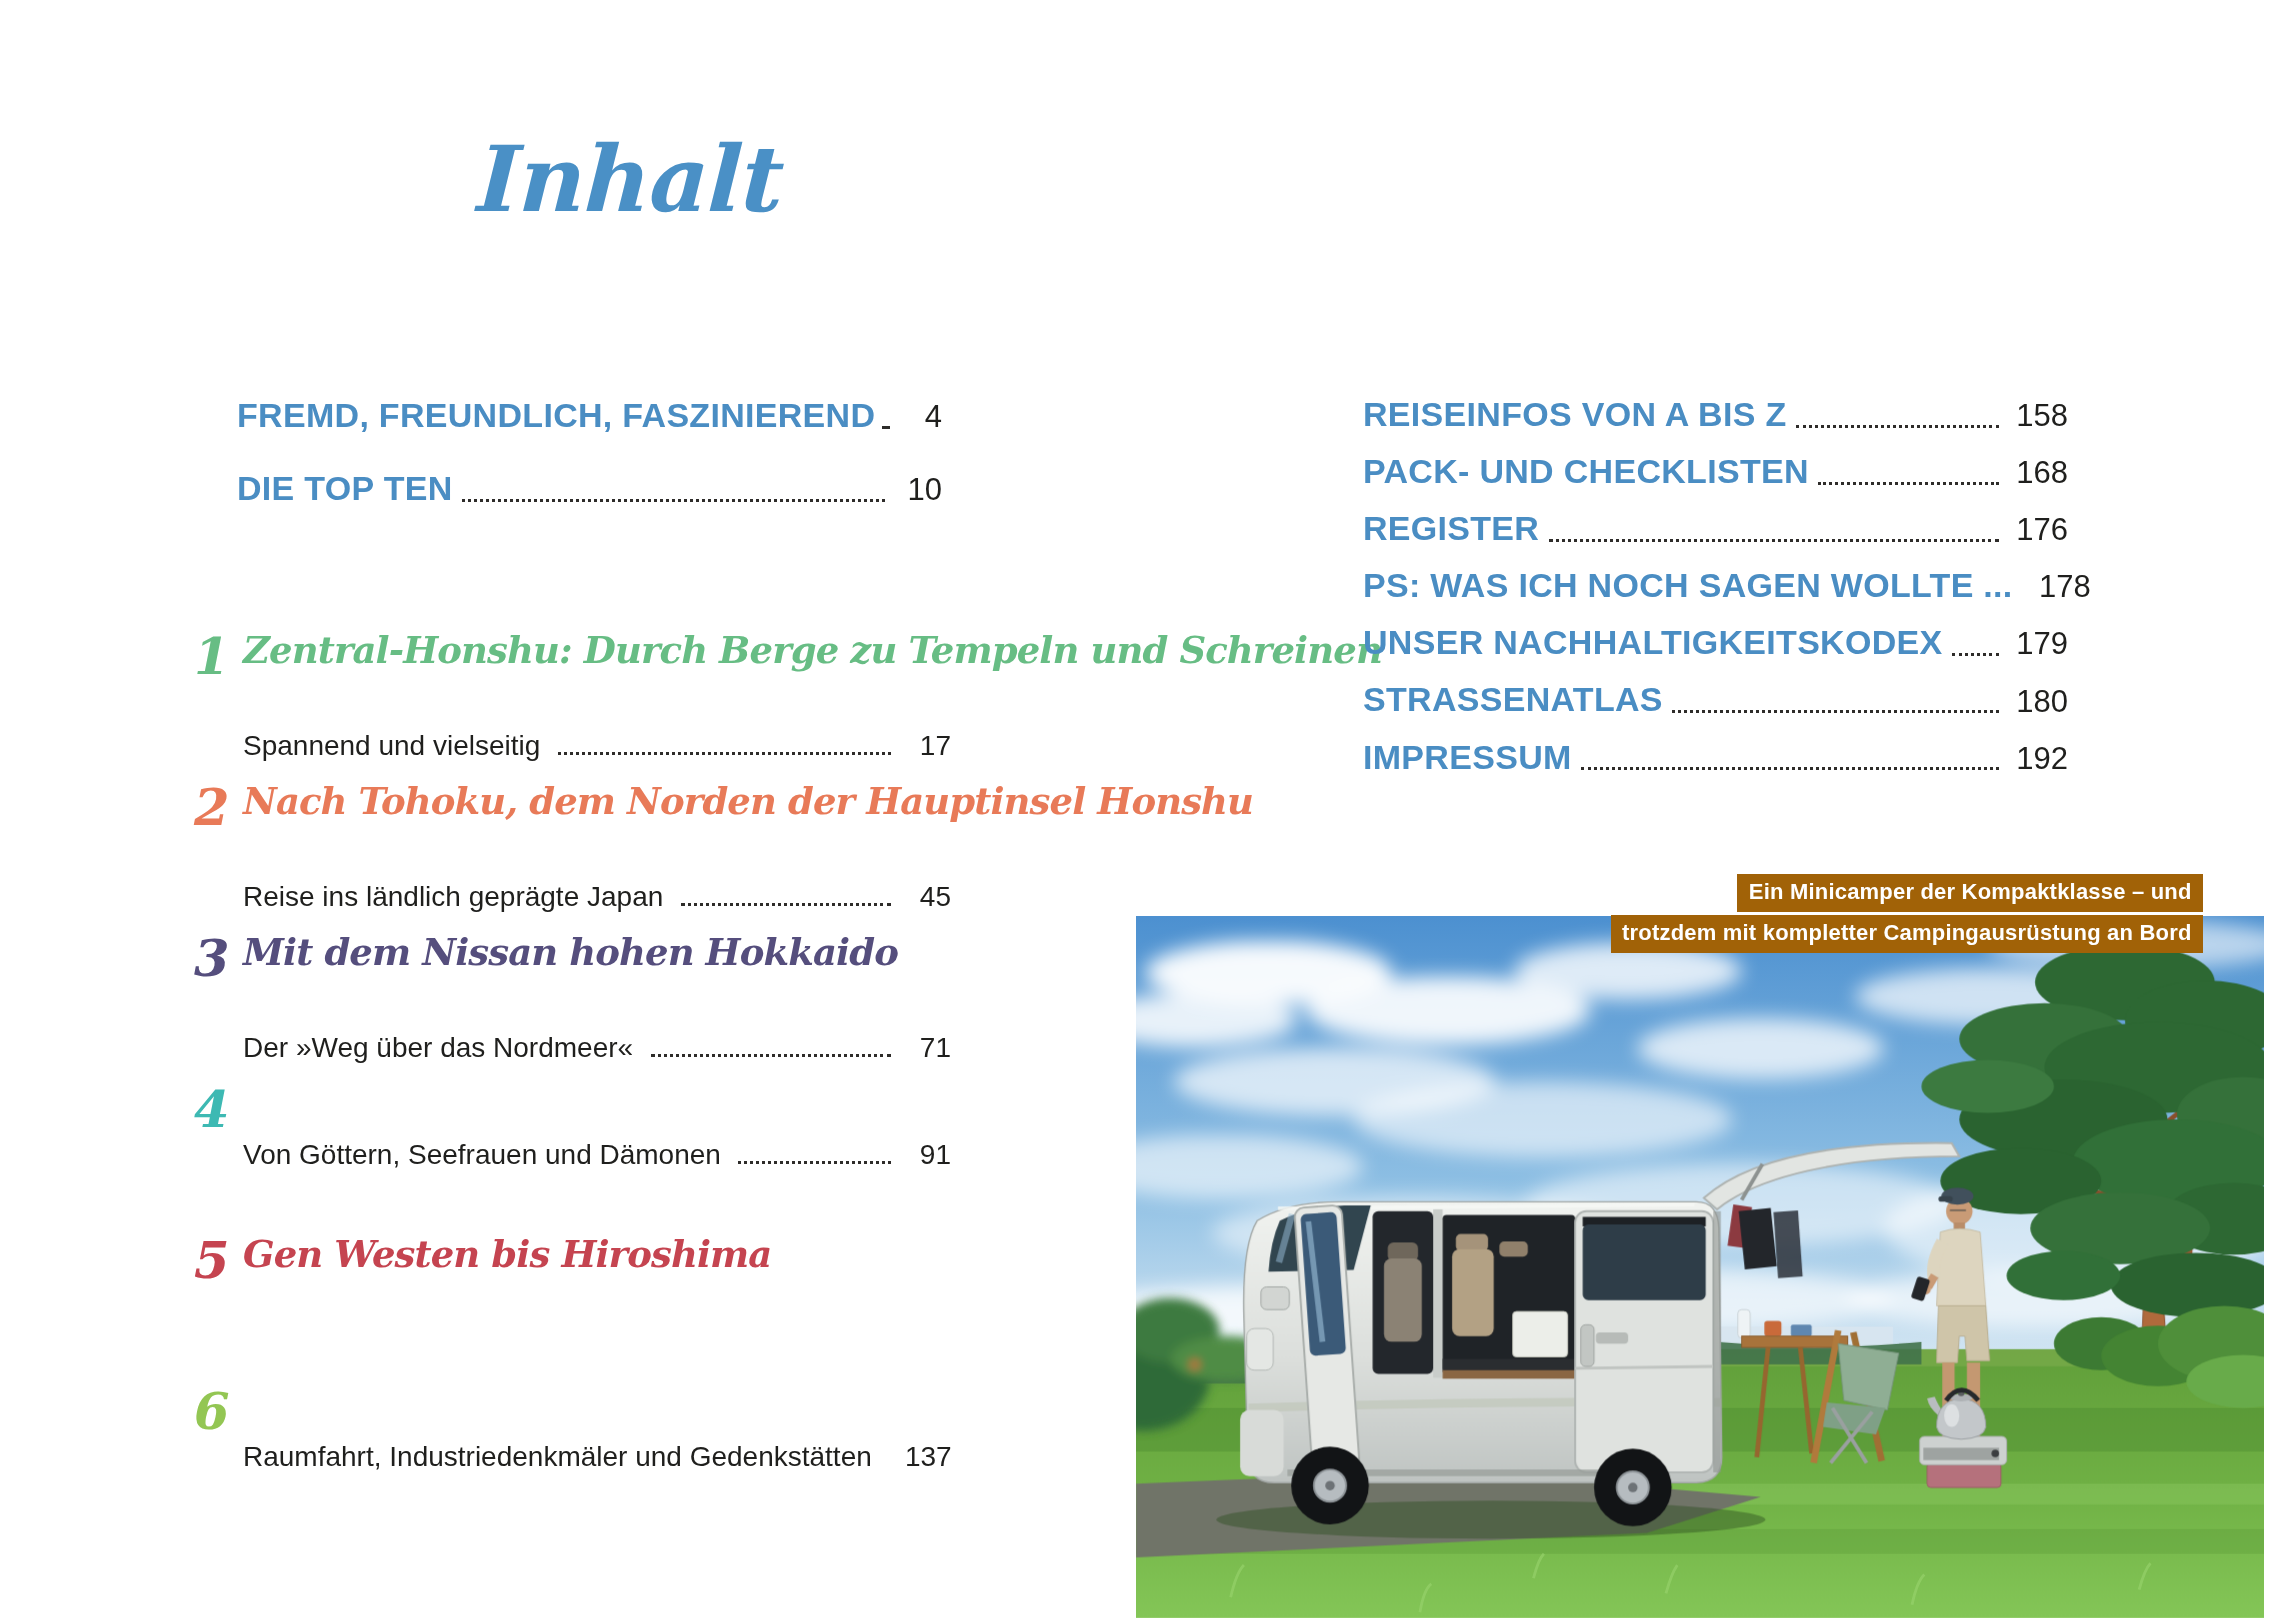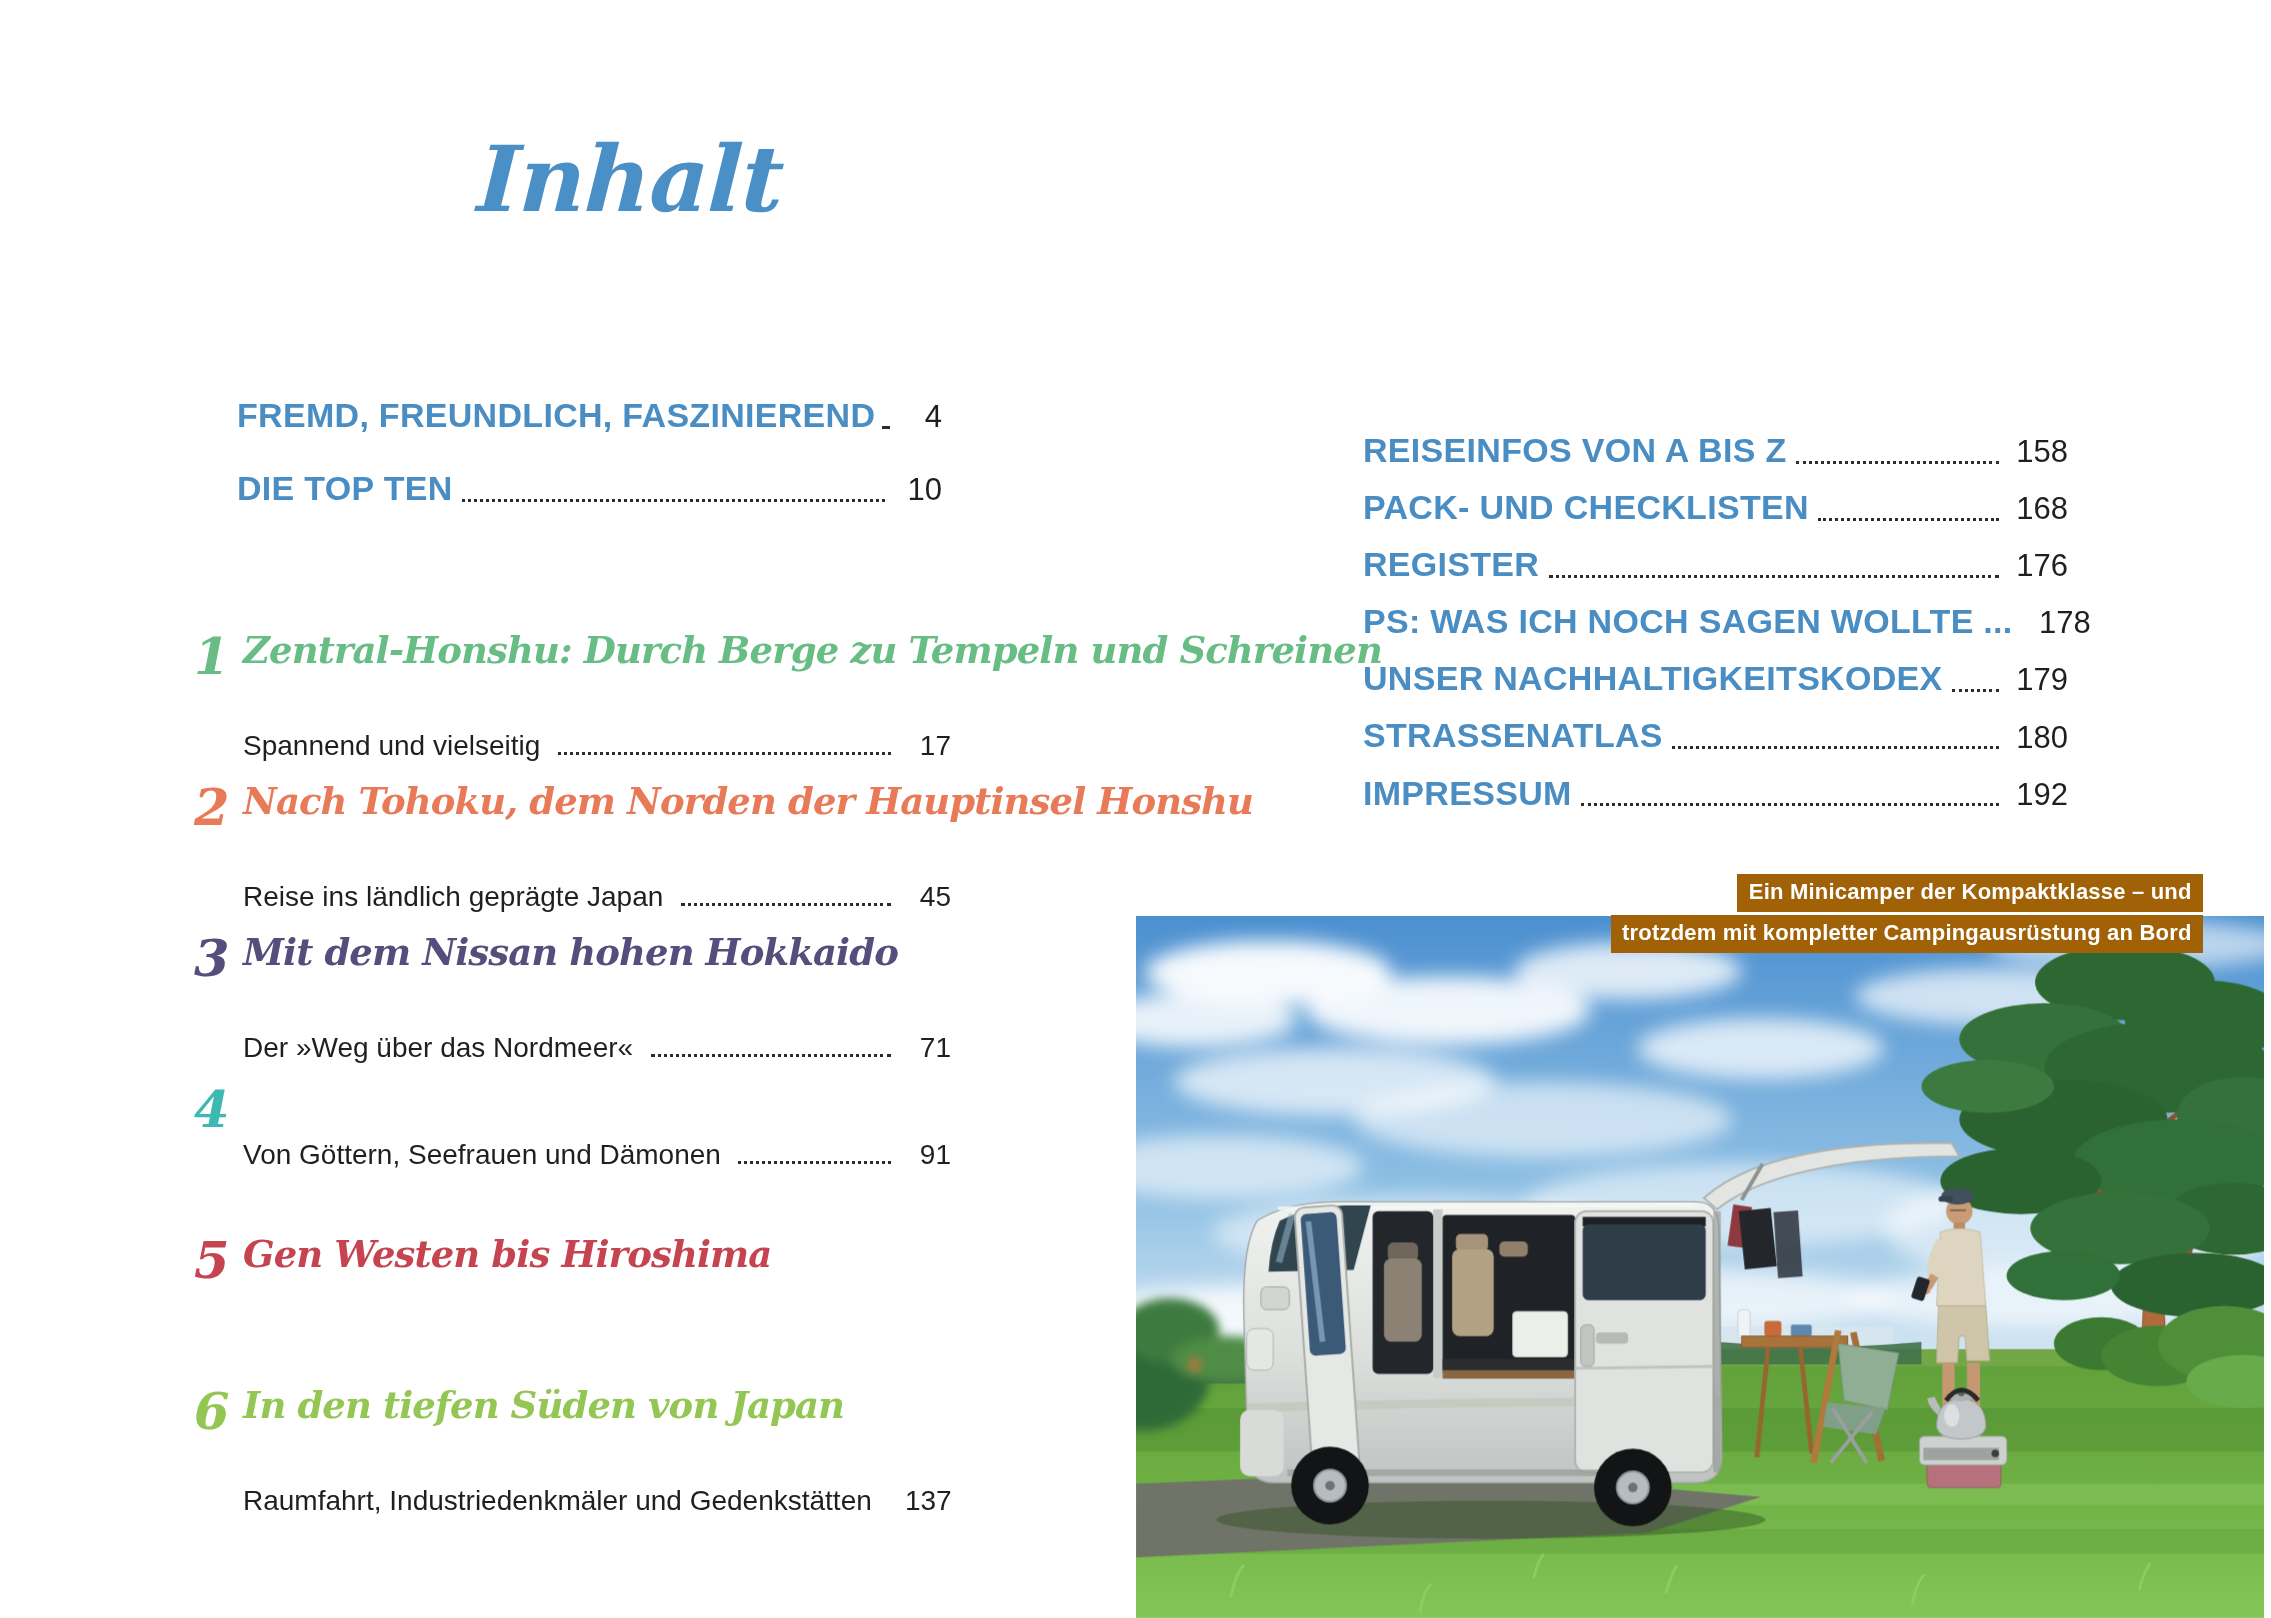--- a/index.html
+++ b/index.html
@@ -12,21 +12,21 @@
   .main-title{position:absolute;left:478px;top:134px;font-size:91px;line-height:1;
               color:#4a90c6;font-weight:bold;transform:skewX(-3deg);}
 
   
   .row{display:flex;align-items:flex-end;}
   .row .dots{flex:1;border-bottom:3px dotted #2e2c2a;margin:0 7.6px 6.6px 9.5px;height:0.9px;}
   .hm-label{font-weight:bold;color:#4a8dc3;font-size:34px;line-height:1.15;letter-spacing:0.3px;white-space:nowrap;}
   .hm-num{font-size:31px;color:#1f1f1d;text-align:right;}
 
   .front-matter{position:absolute;left:237px;top:396px;width:705px;display:flex;flex-direction:column;gap:34px;}
-  .back-matter{position:absolute;left:1363px;top:431px;width:705px;display:flex;flex-direction:column;gap:18px;justify-content:flex-end;}
+  .back-matter{position:absolute;left:1363px;top:395px;width:705px;display:flex;flex-direction:column;gap:18px;justify-content:flex-end;}
   .front-matter .hm-num{min-width:49px;}
   .back-matter .hm-num{min-width:61px;}
 
   .chapters{position:absolute;left:194px;top:628px;width:757px;}
   .chapter{display:flex;height:151px;}
   .ch-num{width:49px;font-size:51px;line-height:1.1;font-weight:bold;}
   .ch-body{flex:1;min-width:0;}
   .ch-title{font-size:37px;line-height:1.2;font-weight:bold;white-space:nowrap;}
   .sub-row{margin-top:9.5px;gap:8px;}
   .sub-label{font-size:28px;color:#1f1f1d;white-space:nowrap;}
@@ -114,21 +114,20 @@
     <div class="chapter">
       <div class="ch-num script c5">5</div>
       <div class="ch-body">
         <div class="ch-title script c5">Gen Westen bis Hiroshima</div>
       </div>
     </div>
 
     <div class="chapter">
       <div class="ch-num script c6">6</div>
       <div class="ch-body">
-        <div class="ch-title script c6">In den tiefen Süden von Japan</div>
         <div class="row sub-row">
           <span class="sub-label">Raumfahrt, Industriedenkmäler und Gedenkstätten</span>
           <span class="dots"></span>
           <span class="sub-num">137</span>
         </div>
       </div>
     </div>
 
   </div>
 

